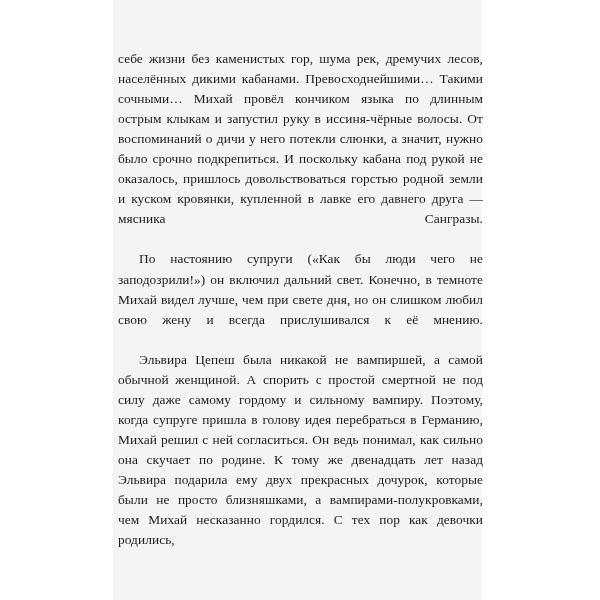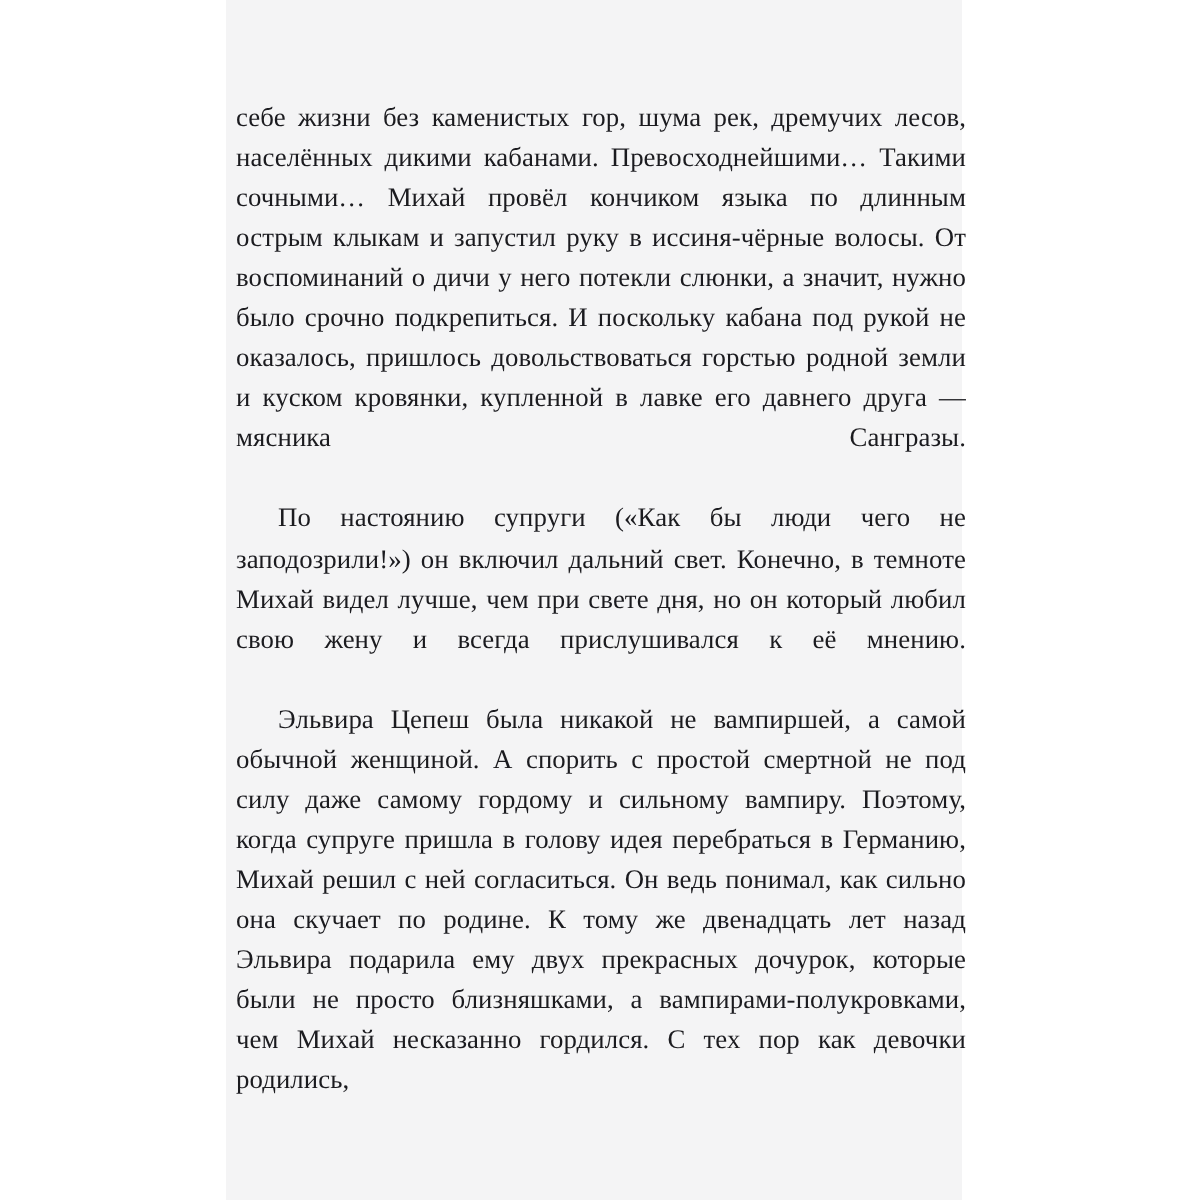--- a/index.html
+++ b/index.html
@@ -79,21 +79,21 @@
 
 <div class="scan-sheet"></div>
 
 <div class="page-body">
 
   <div class="text-column">
 
     <p class="continued">себе жизни без каменистых гор, шума рек, дремучих лесов, населённых дикими кабанами. Превосходнейшими… Такими сочными… Михай провёл кончиком языка по длинным острым клыкам и запустил руку в иссиня-чёрные волосы. От воспоминаний о дичи у него потекли слюнки, а значит, нужно было срочно подкрепиться. И поскольку кабана под рукой не оказалось, пришлось довольствоваться горстью родной земли и куском кровянки, купленной в лавке его давнего друга — мясника Сангразы.</p>
 
 
-    <p>По настоянию супруги («Как бы люди чего не заподозрили!») он включил дальний свет. Конечно, в темноте Михай видел лучше, чем при свете дня, но он который любил свою жену и всегда прислушивался к её мнению.</p>
+    <p>По настоянию супруги («Как бы люди чего не заподозрили!») он включил дальний свет. Конечно, в темноте Михай видел лучше, чем при свете дня, но он слишком любил свою жену и всегда прислушивался к её мнению.</p>
 
     <p>Эльвира Цепеш была никакой не вампиршей, а самой обычной женщиной. А спорить с простой смертной не под силу даже самому гордому и сильному вампиру. Поэтому, когда супруге пришла в голову идея перебраться в Германию, Михай решил с ней согласиться. Он ведь понимал, как сильно она скучает по родине. К тому же двенадцать лет назад Эльвира подарила ему двух прекрасных дочурок, которые были не просто близняшками, а вампирами-полукровками, чем Михай несказанно гордился. С тех пор как девочки родились,</p>
 
   </div>
 
   <div class="page-number">8</div>
 
 </div>
 
 </body></html>

